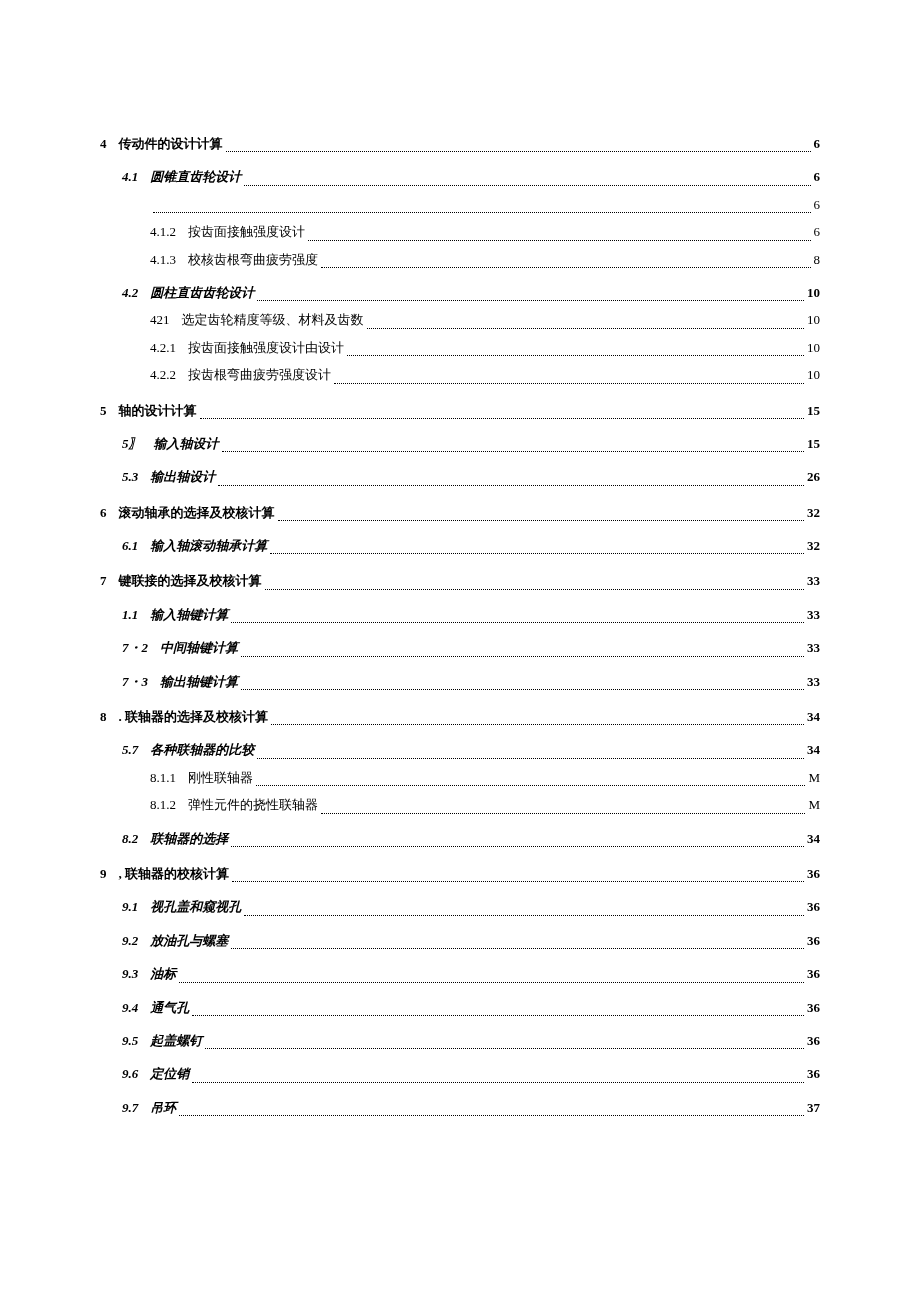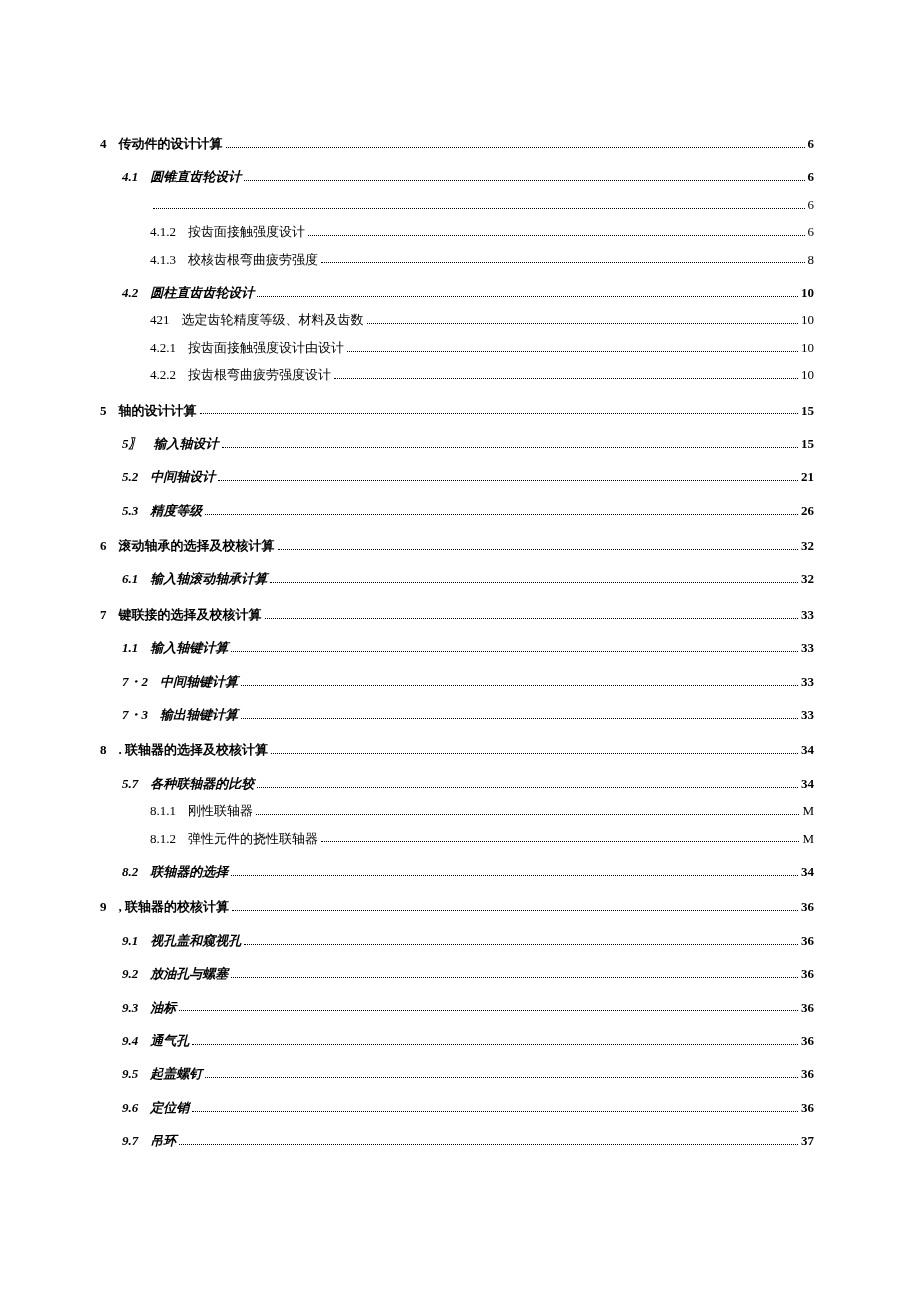--- a/index.html
+++ b/index.html
@@ -6,22 +6,22 @@
     font-family: "SimSun", serif;
     font-size: 13px;
     color: #000;
     background: #fff;
     margin: 0;
     padding: 120px 100px 60px 100px;
     width: 720px;
   }
   .toc-row {
     display: flex;
-    align-items: center;
-    margin: 4px 6px;
+    align-items: flex-end;
+    margin: 4px 0;
     line-height: 1.8;
   }
   .label { white-space: nowrap; }
   .leader {
     flex: 1;
     border-bottom: 1px dotted #000;
     margin: 0 3px 3px 3px;
     min-width: 10px;
     height: 0.8em;
   }
@@ -89,26 +89,21 @@
       <span class="label"><span class="num">5</span><span>轴的设计计算</span></span>
       <span class="leader"></span>
       <span class="page">15</span>
     </div>
     <div class="toc-row lvl1">
       <span class="label"><span class="num">5〗</span><span>输入轴设计</span></span>
       <span class="leader"></span>
       <span class="page">15</span>
     </div>
     <div class="toc-row lvl1">
-      <span class="label"><span class="num">5.2</span><span>中间轴设计</span></span>
-      <span class="leader"></span>
-      <span class="page">21</span>
-    </div>
-    <div class="toc-row lvl1">
-      <span class="label"><span class="num">5.3</span><span>精度等级</span></span>
+      <span class="label"><span class="num">5.3</span><span>输出轴设计</span></span>
       <span class="leader"></span>
       <span class="page">26</span>
     </div>
     <div class="toc-row lvl0">
       <span class="label"><span class="num">6</span><span>滚动轴承的选择及校核计算</span></span>
       <span class="leader"></span>
       <span class="page">32</span>
     </div>
     <div class="toc-row lvl1">
       <span class="label"><span class="num">6.1</span><span>输入轴滚动轴承计算</span></span>

